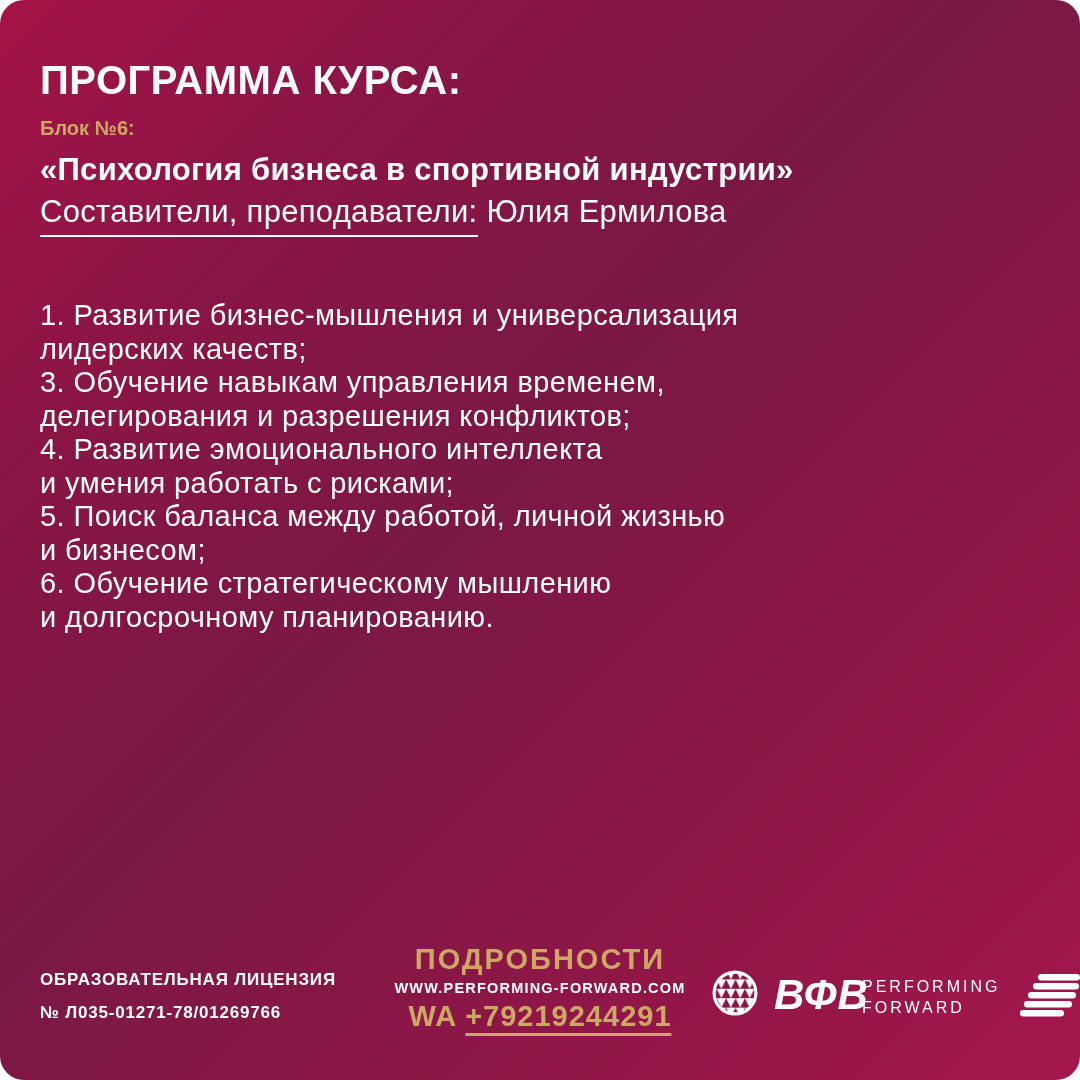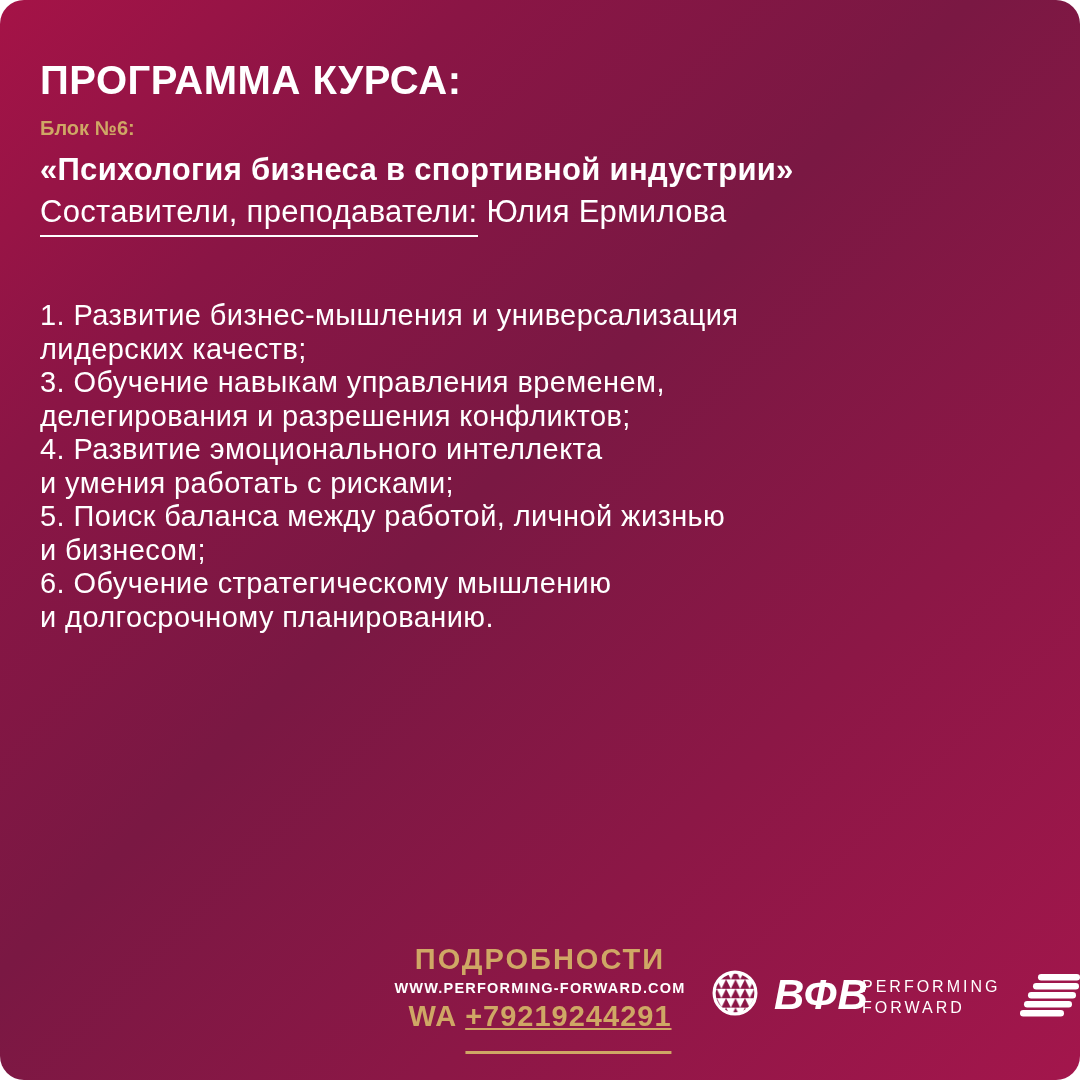--- a/index.html
+++ b/index.html
@@ -99,22 +99,21 @@
   }
   .details-wa {
     font-size: 29px;
     font-weight: 800;
     letter-spacing: 1px;
     color: #cfa765;
     margin-top: 4px;
   }
   .details-wa .wa-number {
     border-bottom: 3px solid #cfa765;
-    padding-bottom: 19px;
-    text-decoration: underline;
+    padding-bottom: 1px;
   }
   
   .vfv-logo {
     position: absolute;
     left: 712px;
     top: 970px;
     display: flex;
     align-items: center;
     gap: 16px;
   }
@@ -159,20 +158,24 @@
     <div class="program-item">3. Обучение навыкам управления временем,
 делегирования и разрешения  конфликтов;</div>
     <div class="program-item">4. Развитие эмоционального интеллекта
 и умения работать с рисками;</div>
     <div class="program-item">5. Поиск баланса между работой, личной жизнью
 и  бизнесом;</div>
     <div class="program-item">6. Обучение стратегическому мышлению
 и долгосрочному планированию.</div>
   </div>
 
+  <div class="license">
+    <div>ОБРАЗОВАТЕЛЬНАЯ ЛИЦЕНЗИЯ</div>
+    <div>№ Л035-01271-78/01269766</div>
+  </div>
 
   <div class="details">
     <div class="details-title">ПОДРОБНОСТИ</div>
     <div class="details-site">WWW.PERFORMING-FORWARD.COM</div>
     <div class="details-wa"><span>WA </span><span class="wa-number">+79219244291</span></div>
   </div>
 
   <div class="vfv-logo">
     <span>
       <svg class="vfv-ball" viewBox="0 0 44 44" xmlns="http://www.w3.org/2000/svg">

